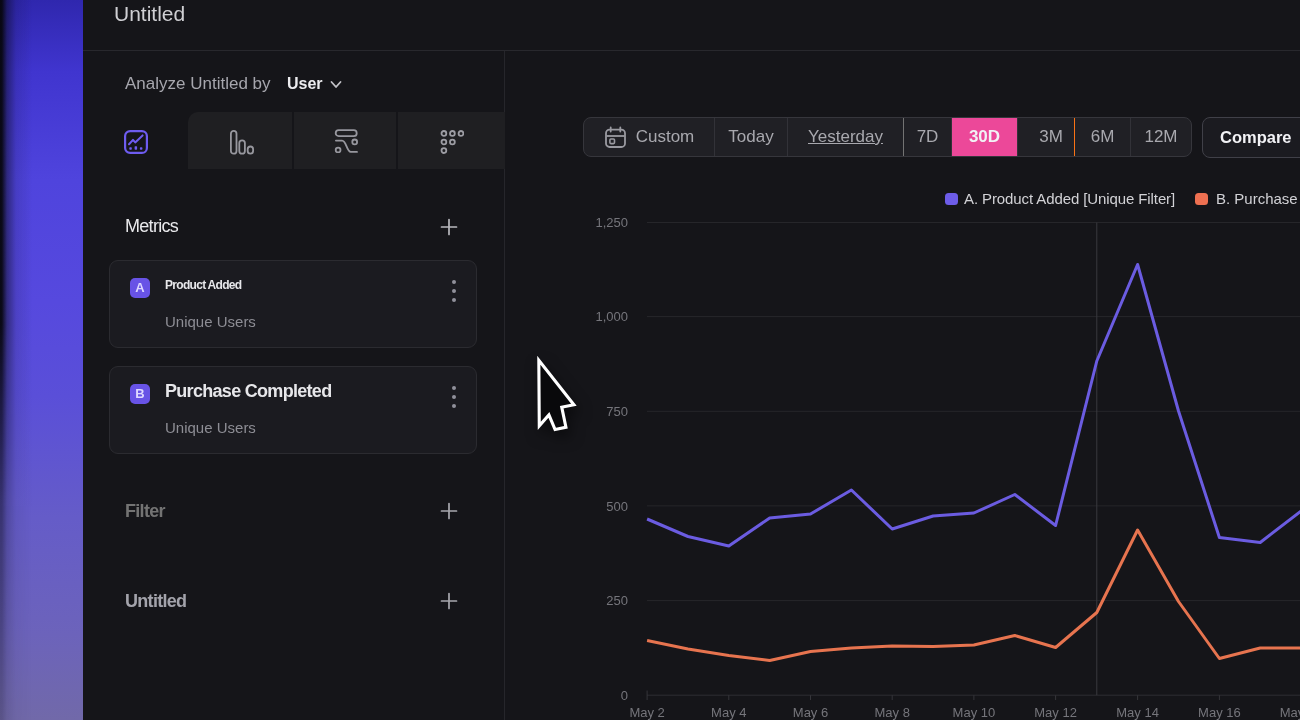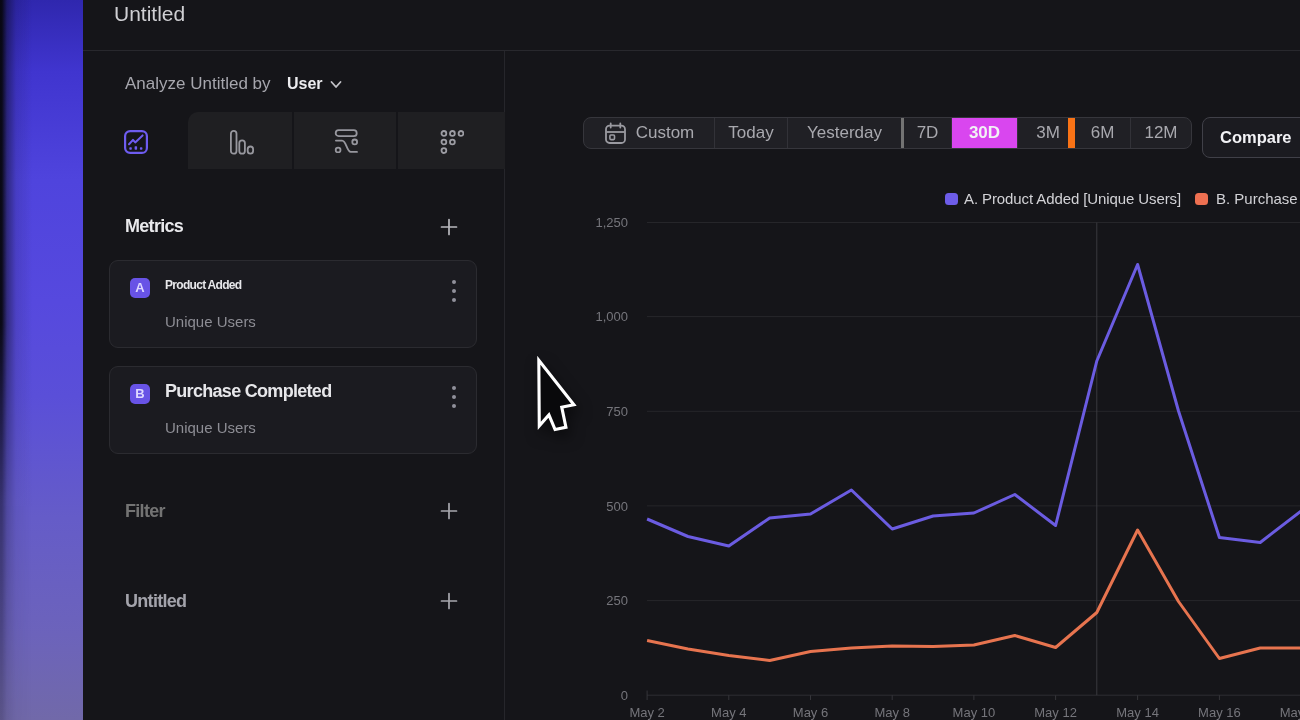--- a/index.html
+++ b/index.html
@@ -59,21 +59,21 @@
     <g fill="none" stroke="#9d9da4" stroke-width="1.8">
       <circle cx="3.9" cy="3.4" r="2.4"></circle>
         <circle cx="12.4" cy="3.4" r="2.4"></circle>
         <circle cx="21" cy="3.4" r="2.4"></circle>
       <circle cx="3.9" cy="12" r="2.4"></circle>
         <circle cx="12.4" cy="12" r="2.4"></circle>
       <circle cx="3.9" cy="20.6" r="2.4"></circle>
     </g>
   </svg>
 
-  <div class="abs" style="left:125px;top:213px;height:26px;line-height:26px;color:#e9e9ec;font-size:18px;font-weight:bold;letter-spacing:-0.7px;">Metrics</div>
+  <div class="abs" style="left:125px;top:213px;height:26px;line-height:26px;color:#e9e9ec;font-size:18px;font-weight:normal;letter-spacing:-0.7px;">Metrics</div>
   <svg class="abs" style="left:440px;top:218px;" width="18" height="18" viewBox="0 0 18 18">
     <path d="M9 1.5 V16.5 M1.5 9 H16.5" stroke="#b9b9bf" stroke-width="1.7" stroke-linecap="round"></path>
   </svg>
 
   <div class="abs" style="left:109px;top:260px;width:368px;height:88px;background:#1b1b20;border:1px solid #2b2b30;border-radius:9px;"></div>
   <div class="abs" style="left:130px;top:278px;width:20px;height:20px;background:#6853e6;border-radius:5px;color:#ded8ff;font-size:13px;font-weight:bold;text-align:center;line-height:20px;">A</div>
   <div class="abs" style="left:165px;top:273px;height:25px;line-height:25px;color:#e7e7ea;font-size:12px;font-weight:bold;letter-spacing:-0.7px;">Product Added</div>
   <div class="abs" style="left:165px;top:310px;height:24px;line-height:24px;color:#8d8d94;font-size:15px;">Unique Users</div>
   <svg class="abs" style="left:450px;top:279px;" width="8" height="24" viewBox="0 0 8 24">
     <circle cx="4" cy="3" r="2" fill="#90909a"></circle>
@@ -93,42 +93,42 @@
 
   <div class="abs" style="left:125px;top:498px;height:26px;line-height:26px;color:#737373;font-size:18px;font-weight:bold;letter-spacing:-0.7px;">Filter</div>
   <svg class="abs" style="left:440px;top:502px;" width="18" height="18" viewBox="0 0 18 18">
     <path d="M9 1.5 V16.5 M1.5 9 H16.5" stroke="#a8a8af" stroke-width="1.7" stroke-linecap="round"></path>
   </svg>
   <div class="abs" style="left:125px;top:588px;height:26px;line-height:26px;color:#a3a3ab;font-size:18px;font-weight:bold;letter-spacing:-0.7px;">Untitled</div>
   <svg class="abs" style="left:440px;top:592px;" width="18" height="18" viewBox="0 0 18 18">
     <path d="M9 1.5 V16.5 M1.5 9 H16.5" stroke="#a8a8af" stroke-width="1.7" stroke-linecap="round"></path>
   </svg>
 
-  <div class="abs" id="rangebar" style="left:583px;top:117px;width:609px;height:32px;background:#202025;border:1px solid #36363c;border-radius:8px;display:flex;align-items:center;color:#a8a8ae;font-size:17px;">
+  <div class="abs" id="rangebar" style="left:583px;top:117px;width:609px;height:40px;background:#202025;border:1px solid #36363c;border-radius:8px;display:flex;align-items:center;color:#a8a8ae;font-size:17px;">
     <div style="width:131px;height:100%;display:flex;align-items:center;justify-content:center;gap:9px;border-right:1px solid #323238;">
       <svg width="23" height="23" viewBox="0 0 23 23">
         <rect x="2" y="3.6" width="19" height="17.4" rx="3.6" fill="none" stroke="#9a9aa1" stroke-width="1.8"></rect>
         <path d="M2.4 10 H20.6" stroke="#9a9aa1" stroke-width="1.8"></path>
         <path d="M6.7 1.4 V5.6 M16.3 1.4 V5.6" stroke="#9a9aa1" stroke-width="1.8" stroke-linecap="round"></path>
         <rect x="5.9" y="13" width="4.6" height="4.6" rx="1" fill="none" stroke="#9a9aa1" stroke-width="1.6"></rect>
       </svg>
       <span>Custom</span>
     </div>
     <div style="width:73px;height:100%;display:flex;align-items:center;justify-content:center;border-right:1px solid #323238;text-align:center;">Today</div>
-    <div style="width:116px;height:100%;display:flex;align-items:center;justify-content:center;border-right:3px solid #737373;">Yesterday</div>
+    <div style="width:116px;height:100%;display:flex;align-items:center;justify-content:center;border-right:1px solid #737373;text-decoration:underline;">Yesterday</div>
     <div style="width:48px;height:100%;display:flex;align-items:center;justify-content:center;border-right:1px solid #323238;">7D</div>
-    <div style="width:66px;height:100%;display:flex;align-items:center;justify-content:center;border-right:1px solid #323238;background:#d946ef;color:#f2f2f5;font-weight:bold;">30D</div>
-    <div style="width:57px;height:100%;display:flex;align-items:center;justify-content:center;border-right:7px solid #f97316;padding-left:10px;">3M</div>
+    <div style="width:66px;height:100%;display:flex;align-items:center;justify-content:center;border-right:1px solid #323238;background:#ec4899;color:#f2f2f5;font-weight:bold;">30D</div>
+    <div style="width:57px;height:100%;display:flex;align-items:center;justify-content:center;border-right:1px solid #f97316;padding-left:10px;">3M</div>
     <div style="width:56px;height:100%;display:flex;align-items:center;justify-content:center;border-right:1px solid #323238;">6M</div>
     <div style="flex:1;height:100%;display:flex;align-items:center;justify-content:center;">12M</div>
   </div>
   <div class="abs" style="left:1202px;top:117px;width:116px;height:41px;background:#1b1b20;border:1px solid #404048;border-radius:8px;display:flex;align-items:center;color:#f2f2f5;font-size:16.5px;font-weight:bold;padding-left:17px;">Compare</div>
 
   <div class="abs" style="left:945px;top:192.5px;width:12.5px;height:12.5px;background:#6d5ce8;border-radius:3.5px;"></div>
-  <div class="abs" style="left:964px;top:187px;height:24px;line-height:24px;color:#d2d2d6;font-size:15px;letter-spacing:-0.1px;">A. Product Added [Unique Users]</div>
+  <div class="abs" style="left:964px;top:187px;height:24px;line-height:24px;color:#d2d2d6;font-size:15px;letter-spacing:-0.1px;">A. Product Added [Unique Filter]</div>
   <div class="abs" style="left:1195px;top:192.5px;width:12.5px;height:12.5px;background:#ee7051;border-radius:3.5px;"></div>
   <div class="abs" style="left:1216px;top:187px;height:24px;line-height:24px;color:#d2d2d6;font-size:15px;white-space:nowrap;">B. Purchase Completed [Unique Users]</div>
 
   <svg class="abs" style="left:505px;top:0;" width="795" height="720" viewBox="0 0 795 720">
     <g stroke="#26262a" stroke-width="1">
       <line x1="142" y1="222.5" x2="795" y2="222.5"></line>
       <line x1="142" y1="316.6" x2="795" y2="316.6"></line>
       <line x1="142" y1="411.3" x2="795" y2="411.3"></line>
       <line x1="142" y1="505.9" x2="795" y2="505.9"></line>
       <line x1="142" y1="600.6" x2="795" y2="600.6"></line>

